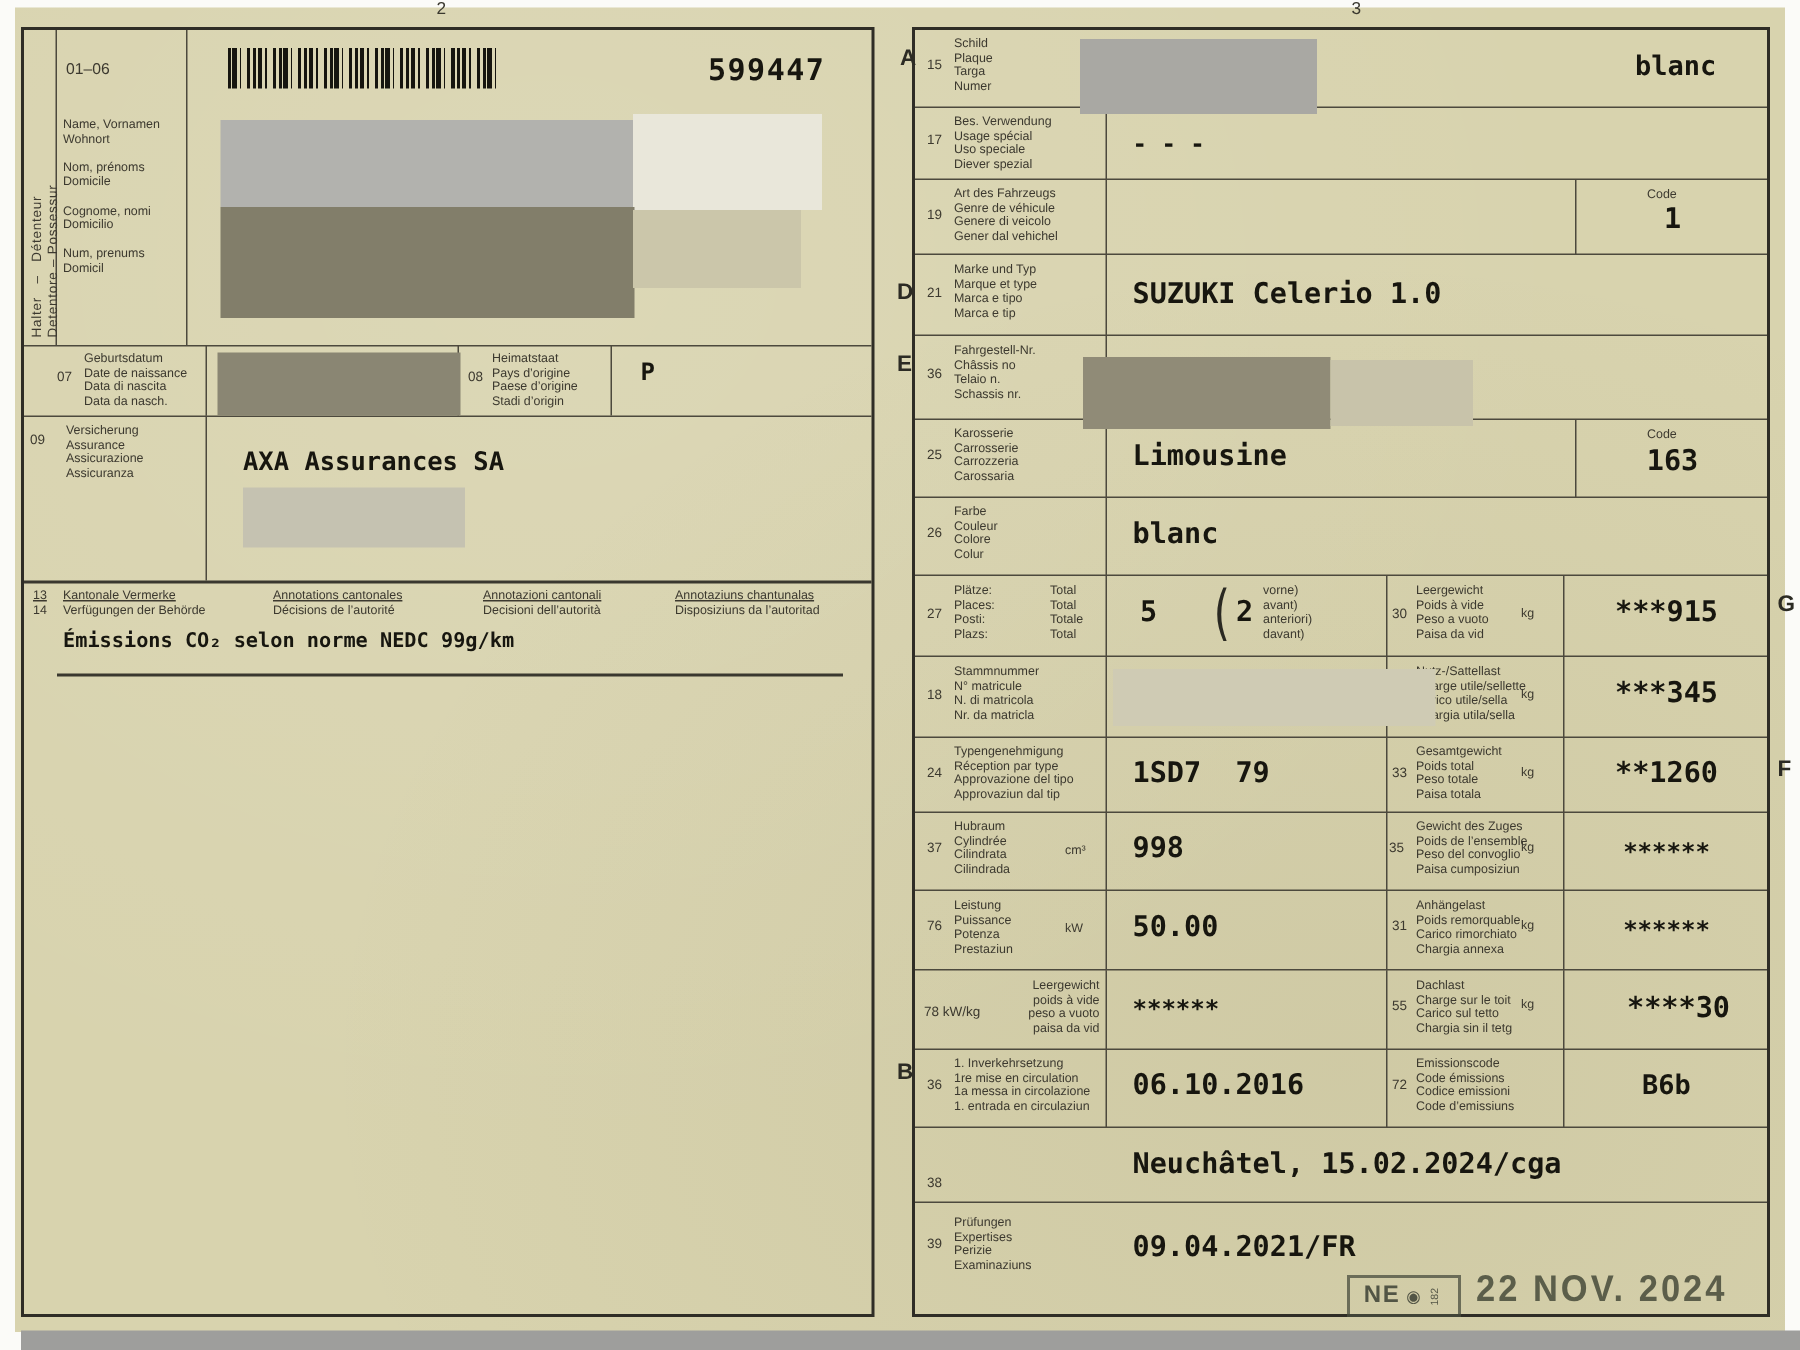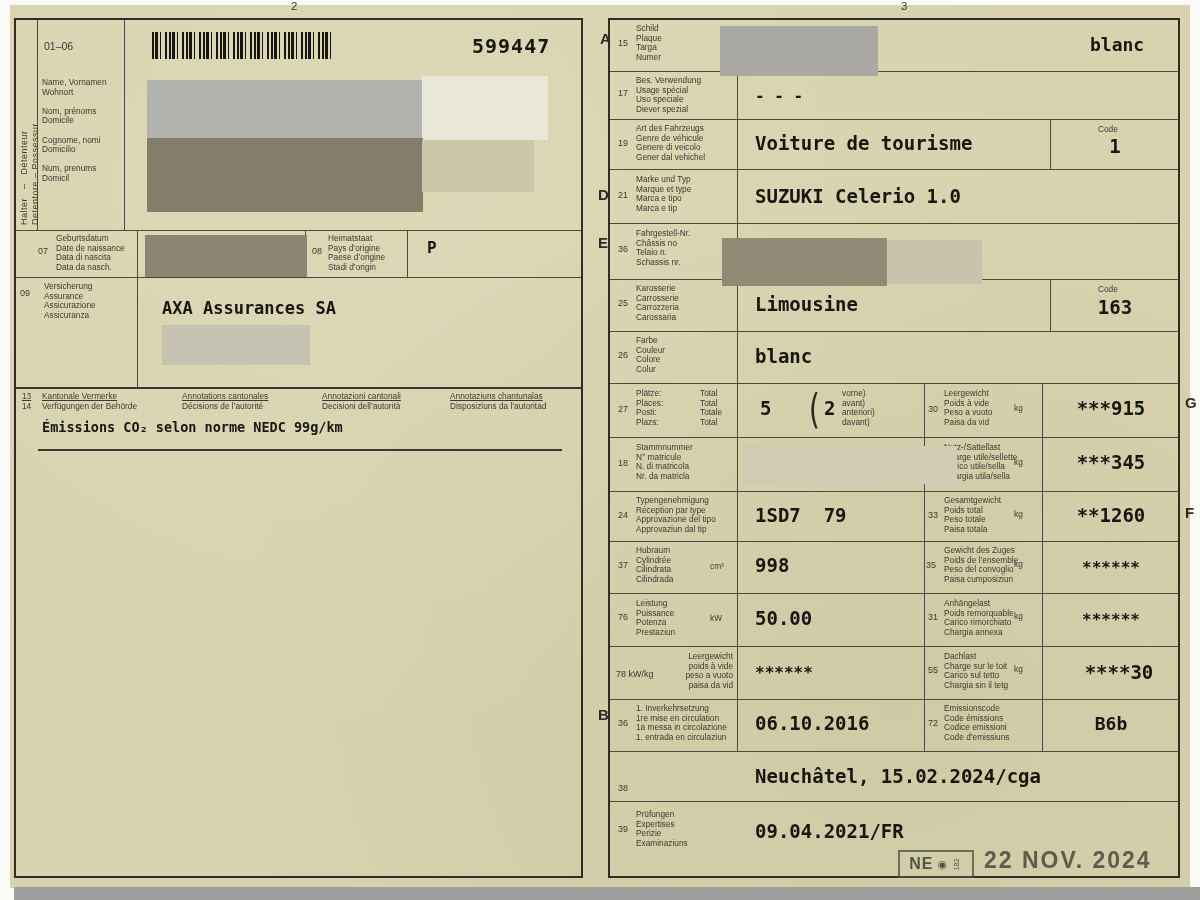--- a/index.html
+++ b/index.html
@@ -137,21 +137,20 @@
       <span class="val" style="left:145px;top:14px;font-size:16px;">- - -</span>
     </div>
 
     <div class="row" style="top:100px;height:50px;">
       <span class="num" style="left:8px;top:18px;">19</span>
       <span class="lbl" style="left:26px;top:4px;">Art des Fahrzeugs
 Genre de véhicule
 Genere di veicolo
 Gener dal vehichel</span>
       <i class="vln" style="left:127px;top:0;height:50px;"></i>
-      <span class="val" style="left:145px;top:12px;">Voiture de tourisme</span>
       <i class="vln" style="left:440px;top:0;height:50px;"></i>
       <span class="codelbl" style="left:488px;top:4px;">Code</span>
       <span class="val" style="left:440px;width:130px;text-align:center;top:15px;">1</span>
     </div>
 
     <div class="row" style="top:150px;height:54px;">
       <span class="num" style="left:8px;top:20px;">21</span>
       <span class="lbl" style="left:26px;top:5px;">Marke und Typ
 Marque et type
 Marca e tipo

